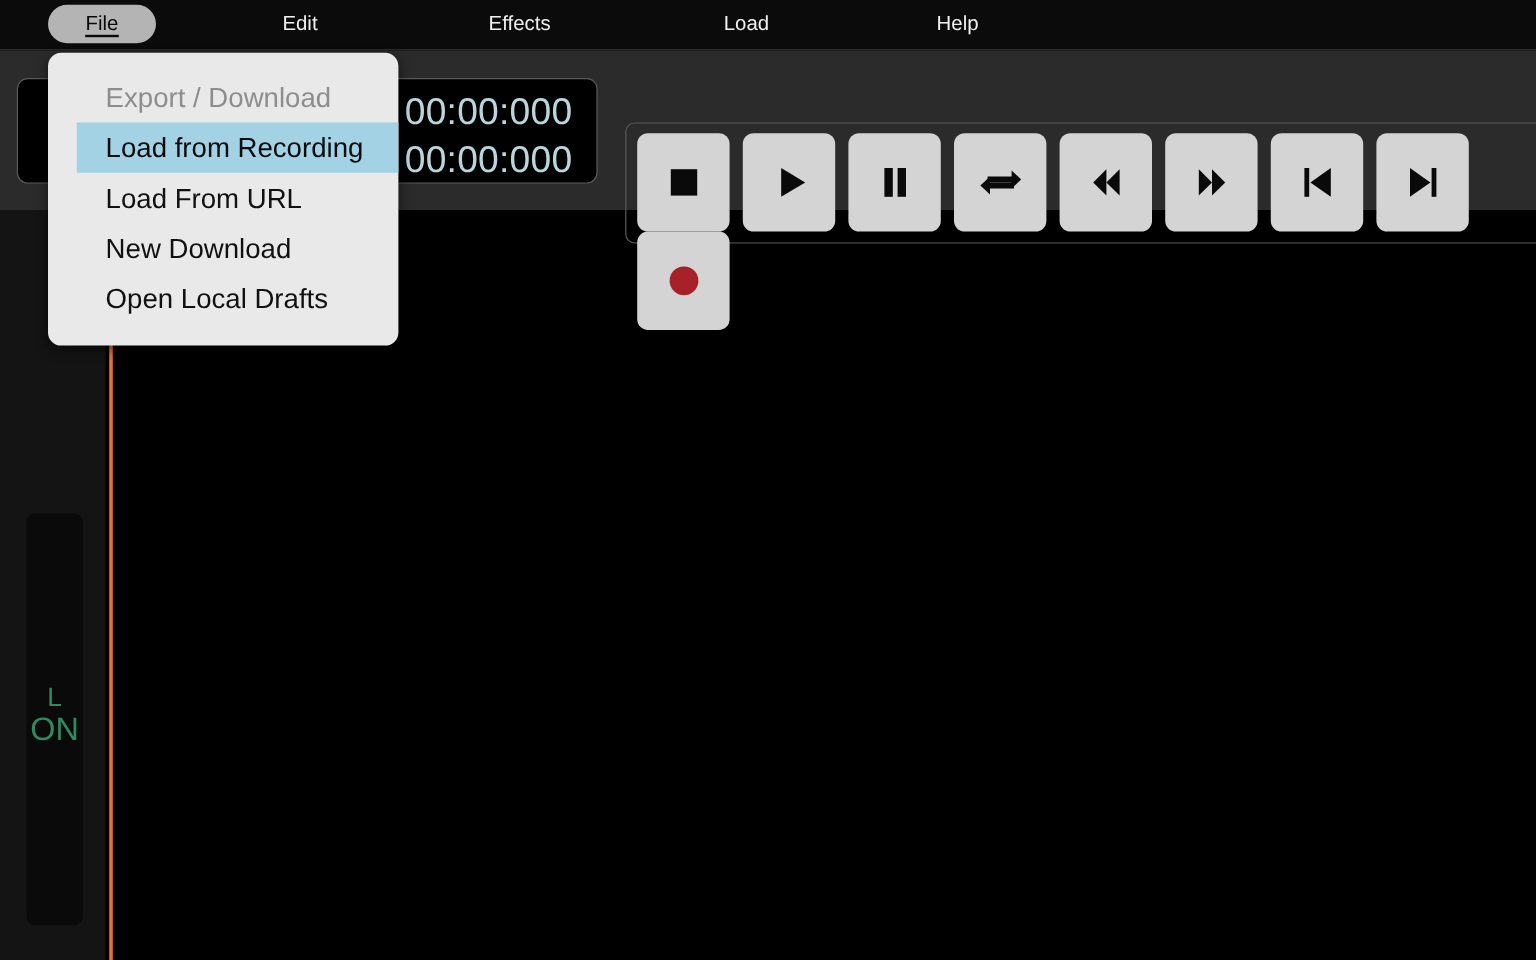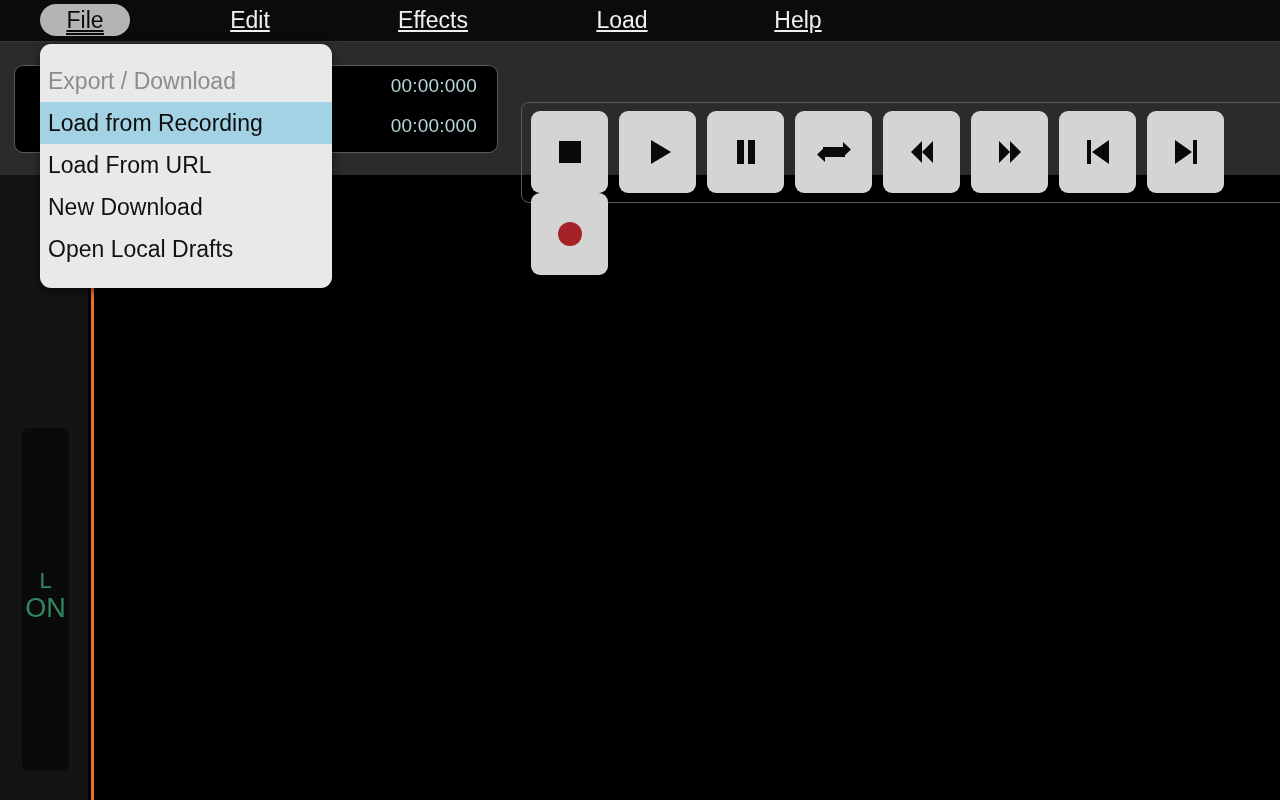--- a/index.html
+++ b/index.html
@@ -33,28 +33,27 @@
     border-bottom: 1px solid #343434;
     box-sizing: border-box;
     z-index: 40;
   }
   .menubar-item {
     position: absolute;
     top: 4px;
     height: 32px;
     line-height: 32px;
     color: #f0f0f0;
-    font-size: 23px;
+    font-size: 17px;
     text-align: center;
     white-space: nowrap;
     padding: 0 14px;
     border-radius: 16px;
     box-sizing: border-box;
     cursor: default;
-    text-decoration: underline;
   }
   .menubar-item.active {
     background: #b4b4b4;
     color: #0a0a0a;
   }
   .menubar-item.active .mi-label {
     border-bottom: 2px solid #0a0a0a;
     padding-bottom: 0px;
   }
 
@@ -80,21 +79,21 @@
     border: 1px solid #5a5a5a;
     border-radius: 9px;
     box-sizing: border-box;
   }
   .time-readout {
     position: absolute;
     right: 20px;
     width: 160px;
     text-align: right;
     color: #b9d6dd;
-    font-size: 19px;
+    font-size: 31px;
     font-family: "Liberation Sans", sans-serif;
     letter-spacing: 0.2px;
     white-space: nowrap;
   }
   .time-readout.t1 { top: 9px; }
   .time-readout.t2 { top: 49px; }
 
   
   .transport {
     position: absolute;
@@ -184,25 +183,26 @@
     background: #e9e9e9;
     border-radius: 11px;
     padding: 16px 0 18px 0;
     box-sizing: border-box;
     box-shadow: 0 3px 10px rgba(0,0,0,0.55);
     z-index: 60;
   }
   .dd-item {
     height: 42px;
     line-height: 42px;
-    padding-left: 8px;
+    padding-left: 24px;
     font-size: 23px;
     color: #111111;
     white-space: nowrap;
     cursor: default;
+    margin-left: 24px;
   }
   .dd-item.disabled { color: #8d8d8d; }
   .dd-item.highlight { background: #a3d2e5; color: #0d0d0d; }
 </style>
 </head>
 <body>
 
 <div id="app">
 
   <div class="toolbar">

